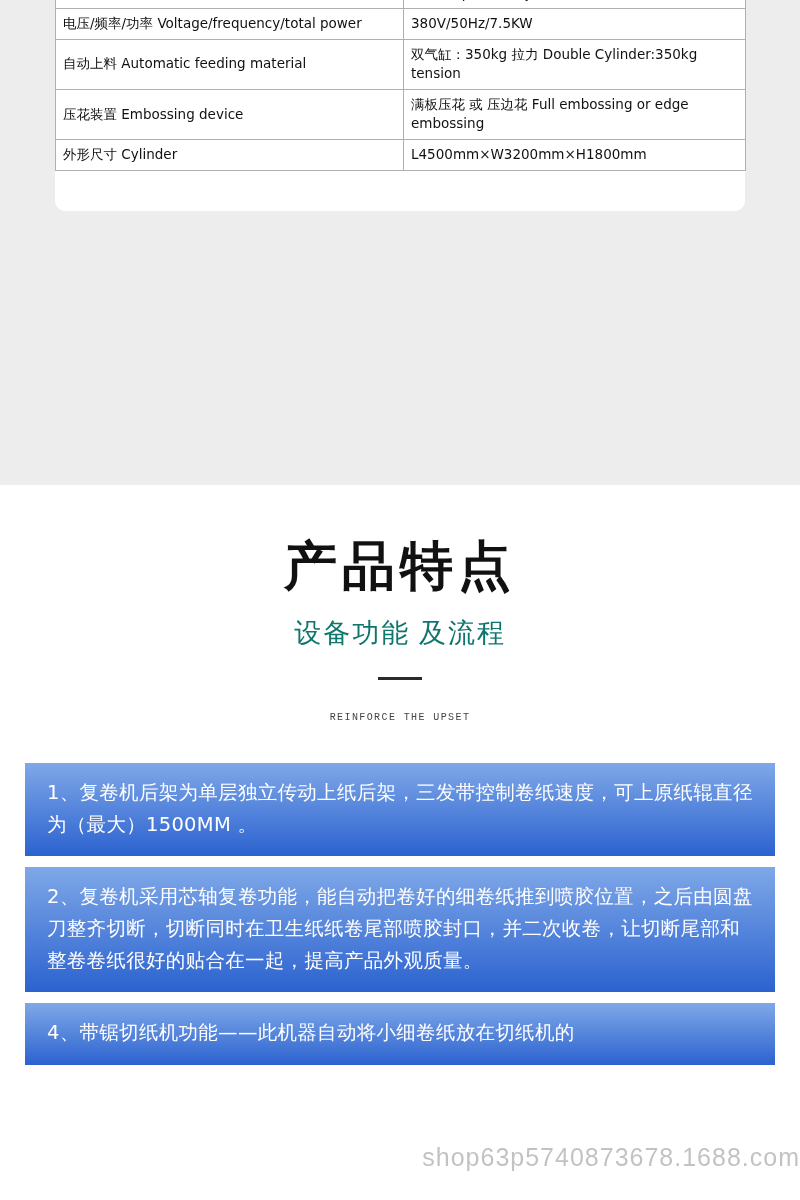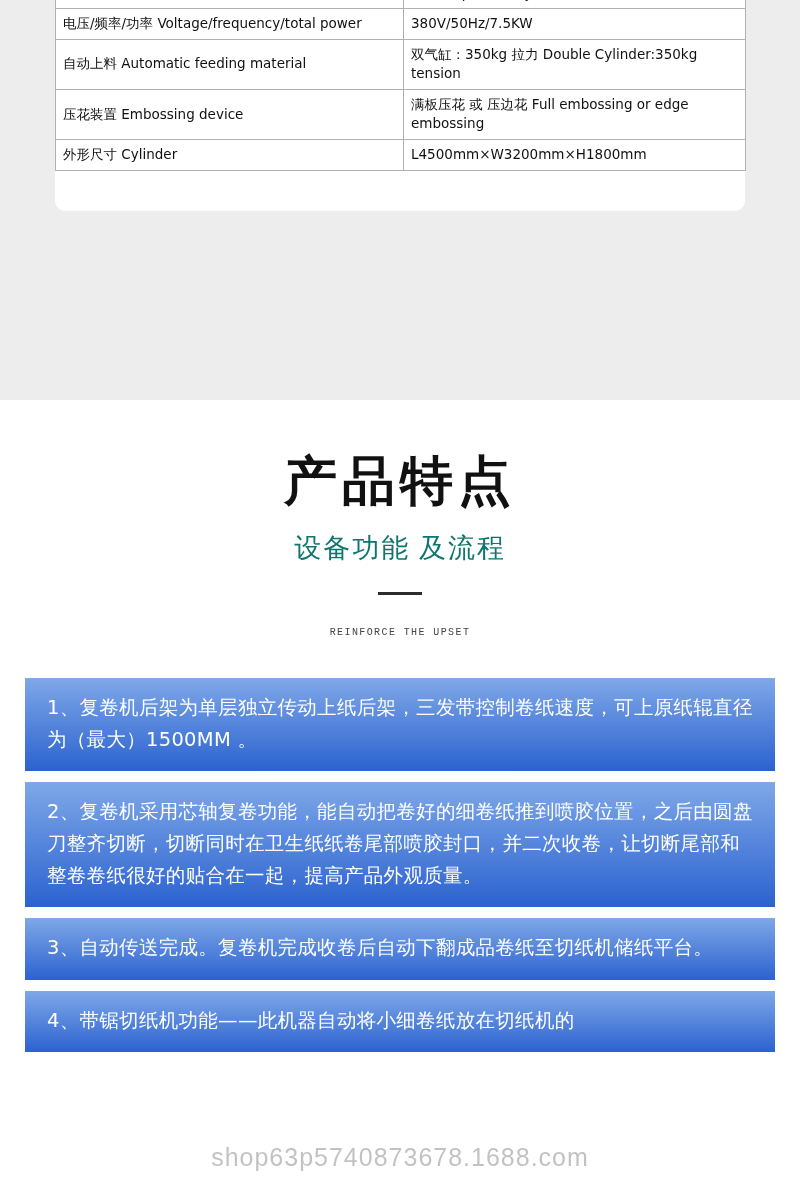--- a/index.html
+++ b/index.html
@@ -12,21 +12,21 @@
     background: #ffffff;
     font-family: "Liberation Sans", sans-serif;
     overflow: hidden;
     position: relative;
   }
 
   
   .spec-section {
     background: #ededed;
     padding: 0 0 0 0;
-    height: 400px;
+    height: 485px;
     box-sizing: border-box;
     position: relative;
   }
   .spec-card {
     position: absolute;
     left: 55px;
     top: -60px;
     width: 690px;
     background: #ffffff;
     border-radius: 10px;
@@ -104,21 +104,21 @@
     font-family: "DejaVu Sans", sans-serif;
     letter-spacing: 0.3px;
   }
 
   
   .watermark {
     position: absolute;
     left: 0;
     right: 0;
     bottom: 28px;
-    text-align: center;
+    text-align: right;
     font-size: 25px;
     color: rgba(120,120,120,0.45);
     font-family: "Liberation Sans", sans-serif;
     letter-spacing: 1px;
     pointer-events: none;
   }
 </style>
 </head>
 <body>
 
@@ -153,18 +153,17 @@
 
 <div class="features">
   <div class="feat-title">产品特点</div>
   <div class="feat-sub">设备功能 及流程</div>
   <div class="feat-rule"></div>
   <div class="feat-en">REINFORCE THE UPSET</div>
 
   <div class="bullets">
     <div class="bullet">1、复卷机后架为单层独立传动上纸后架，三发带控制卷纸速度，可上原纸辊直径为（最大）1500MM 。</div>
     <div class="bullet">2、复卷机采用芯轴复卷功能，能自动把卷好的细卷纸推到喷胶位置，之后由圆盘刀整齐切断，切断同时在卫生纸纸卷尾部喷胶封口，并二次收卷，让切断尾部和整卷卷纸很好的贴合在一起，提高产品外观质量。</div>
-    <div class="bullet">3、自动传送完成。复卷机完成收卷后自动下翻成品卷纸至切纸机储纸平台。</div>
     <div class="bullet">4、带锯切纸机功能——此机器自动将小细卷纸放在切纸机的</div>
   </div>
 </div>
 
 <div class="watermark">shop63p5740873678.1688.com</div>
 
 </body></html>

